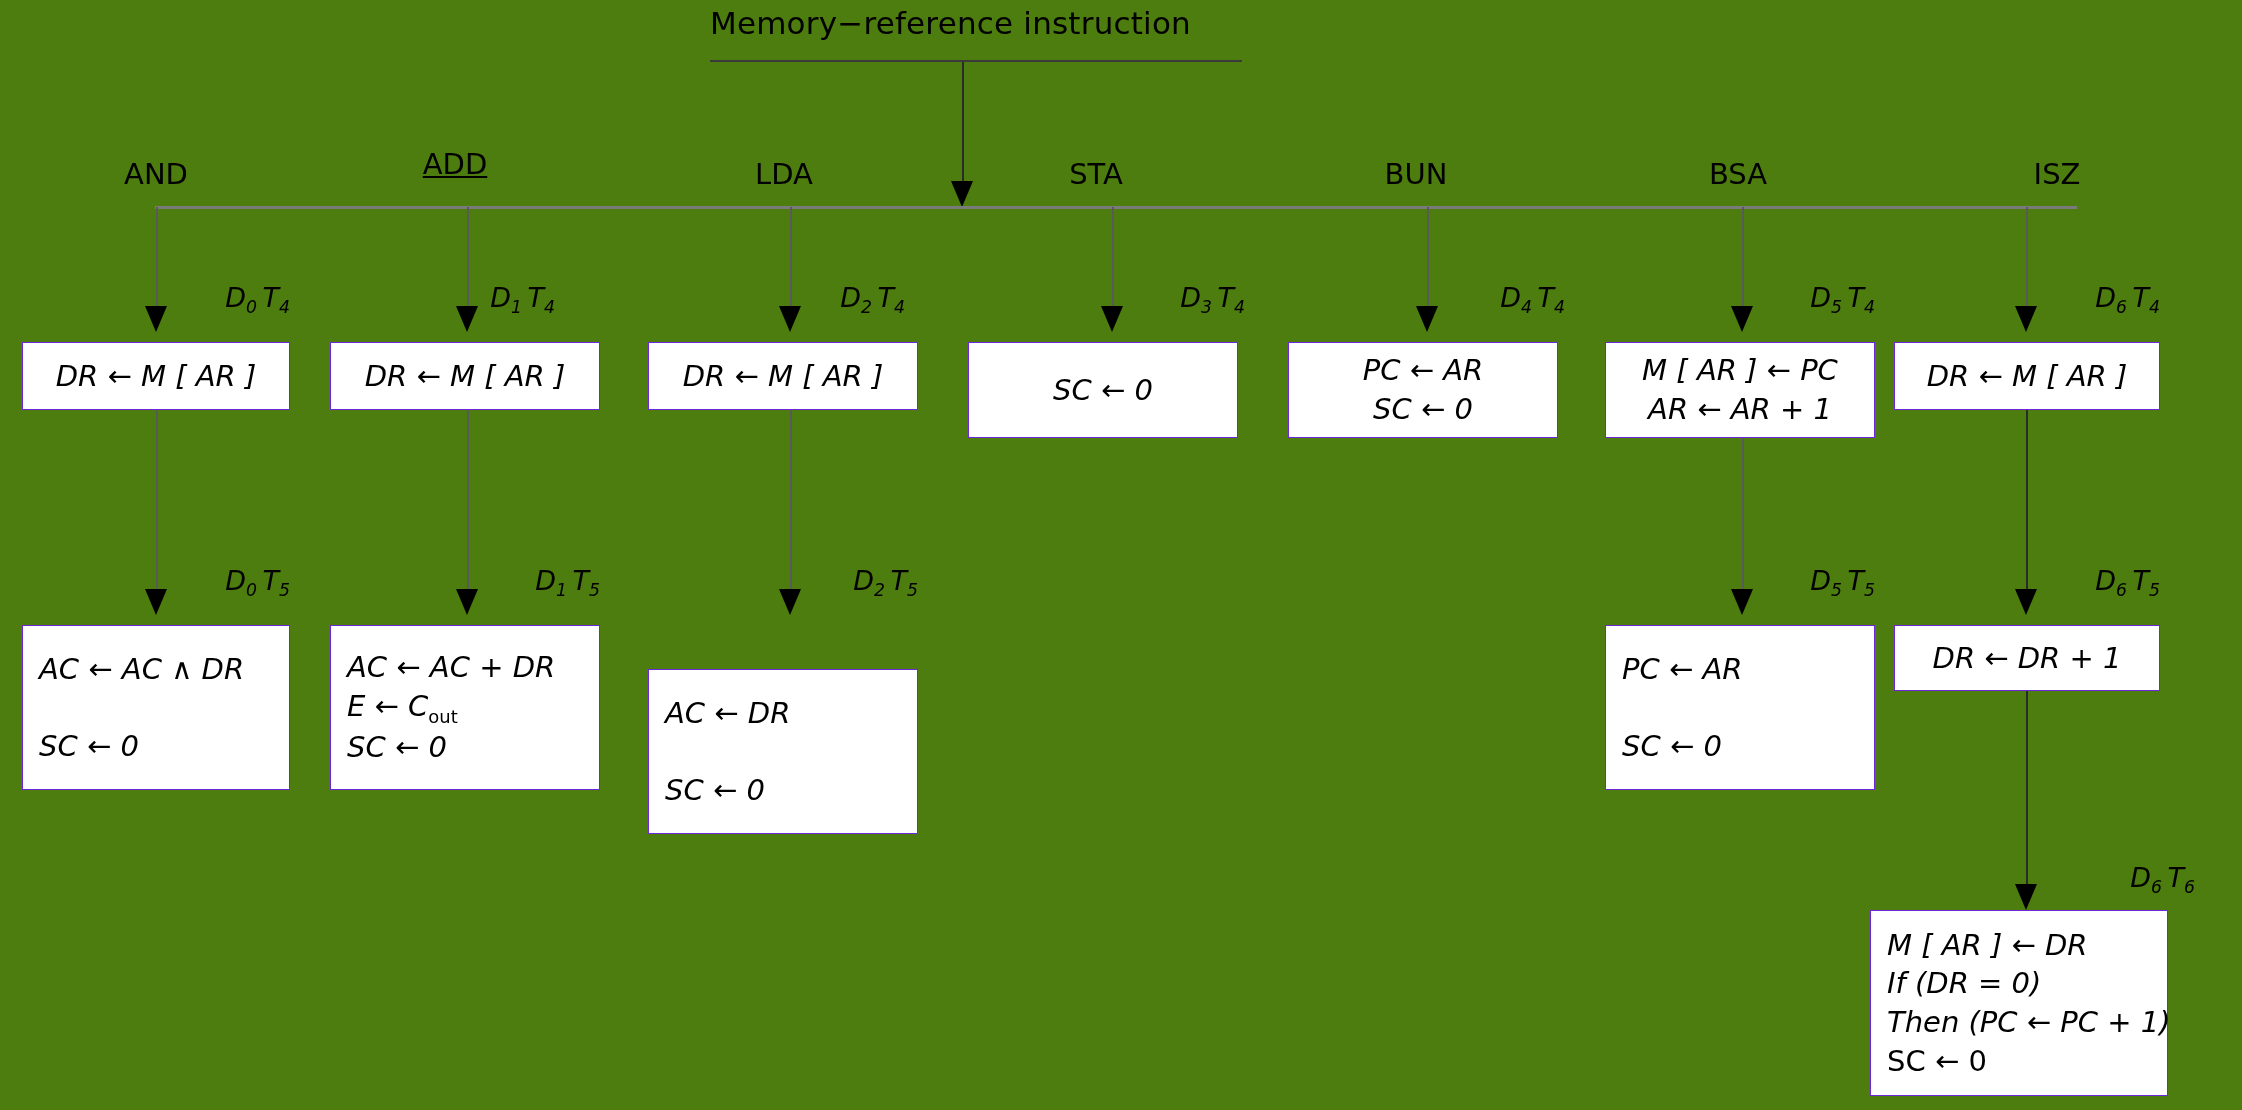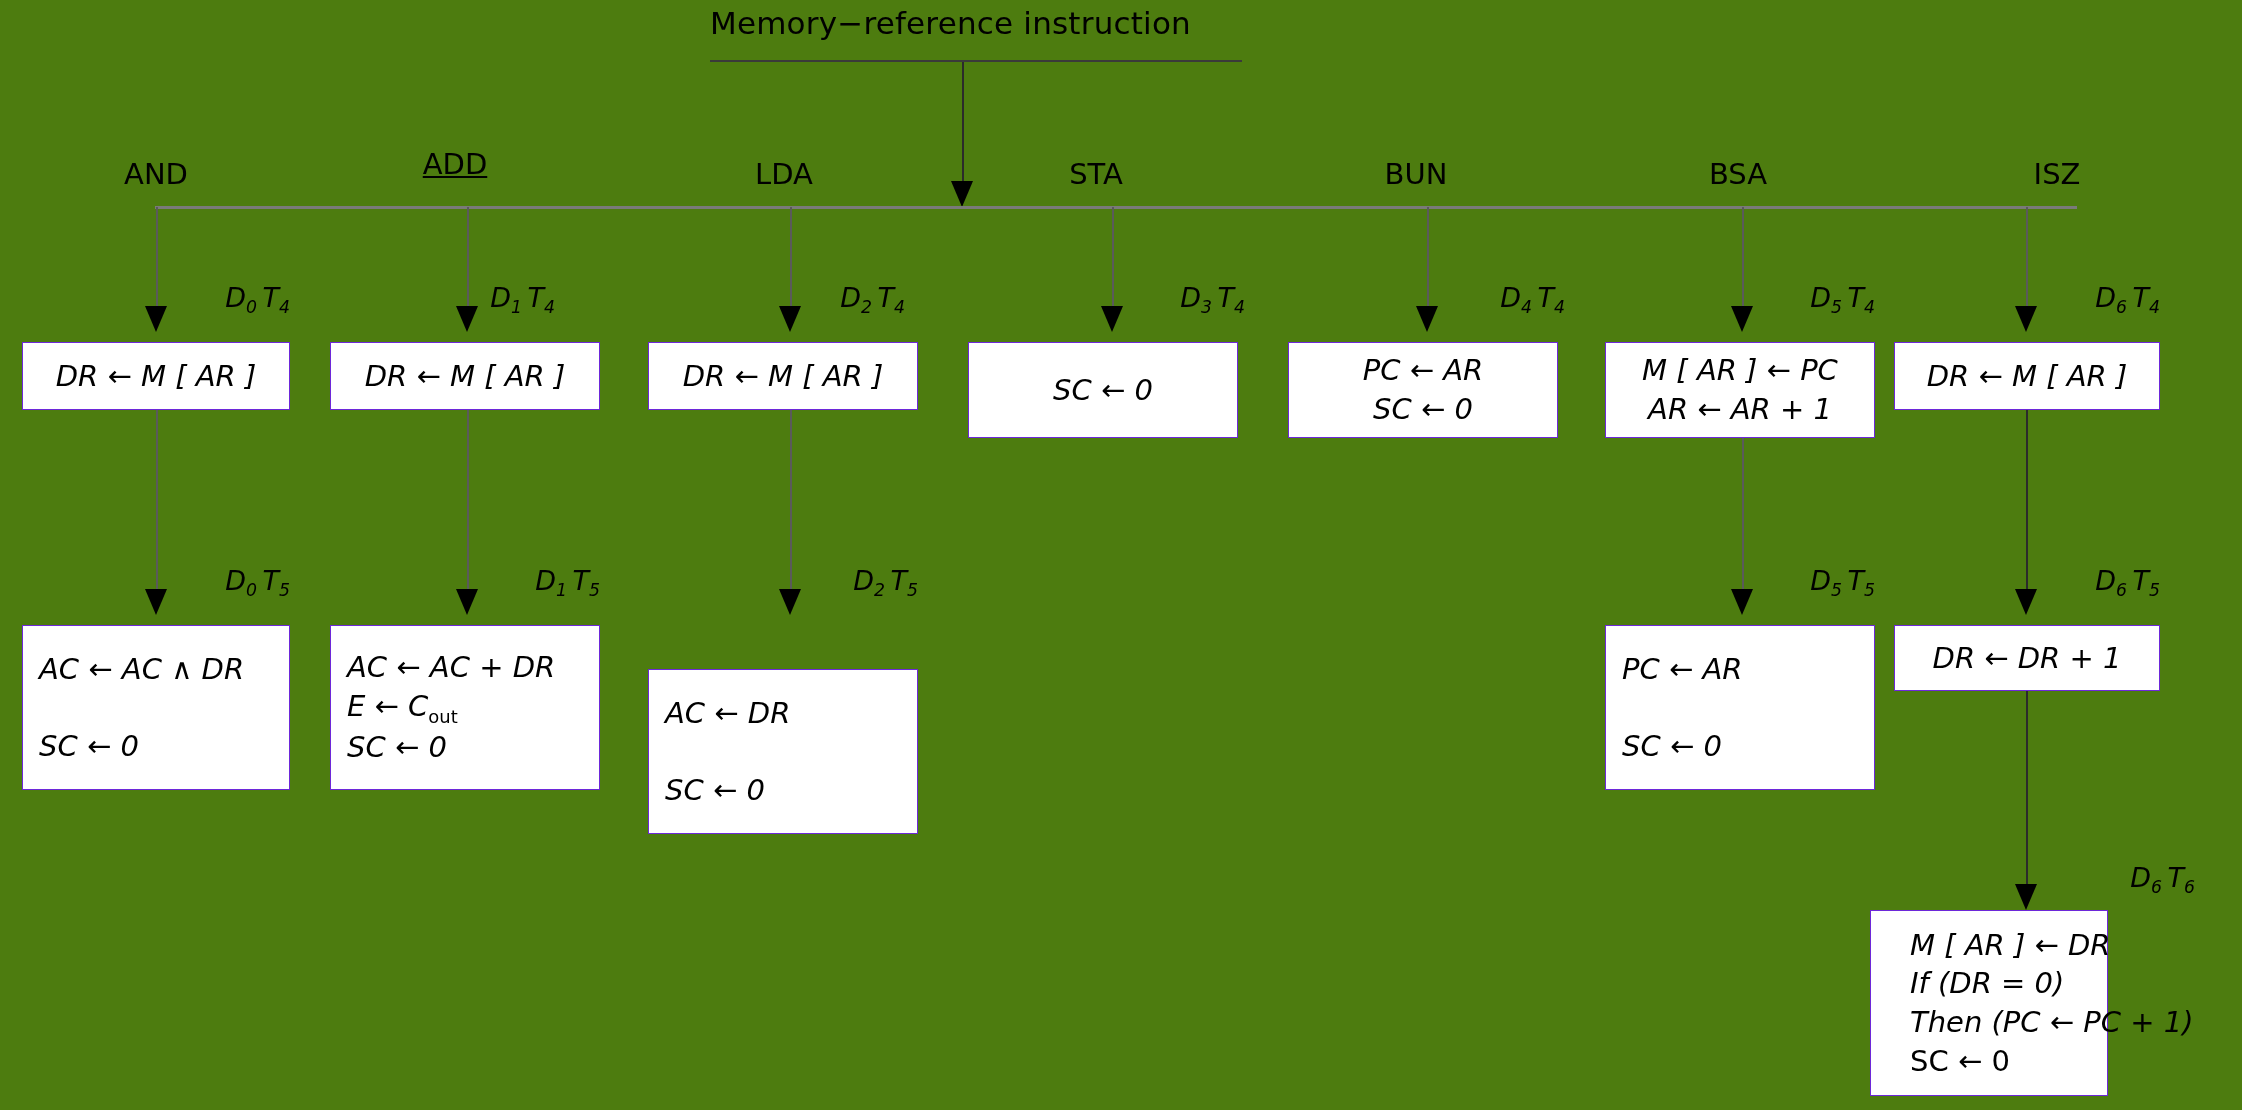--- a/index.html
+++ b/index.html
@@ -254,20 +254,20 @@
     <div class="ln rtl">DR ← DR + 1</div>
   </div>
 
   <div class="vline dark" style="left:2026px; top:691px; height:194px;"></div>
   <div class="arrowhead" style="left:2015px; top:884px;"></div>
 
   <div class="tlabel" style="left:2035px; top:862px; width:160px;">
     <span class="rtl">D<sub>6</sub></span> <span class="rtl">T<sub>6</sub></span>
   </div>
 
-  <div class="box align-left" style="left:1870px; top:910px; width:238px; height:186px;padding-left:23px;">
+  <div class="box align-left" style="left:1870px; top:910px; width:298px; height:186px;">
     <div class="ln rtl">M [ AR ] ← DR</div>
     <div class="ln rtl">If (DR = 0)</div>
     <div class="ln rtl">Then (PC ← PC + 1)</div>
     <div class="ln upr">SC ← 0</div>
   </div>
 
 </div>
 
 </body></html>

